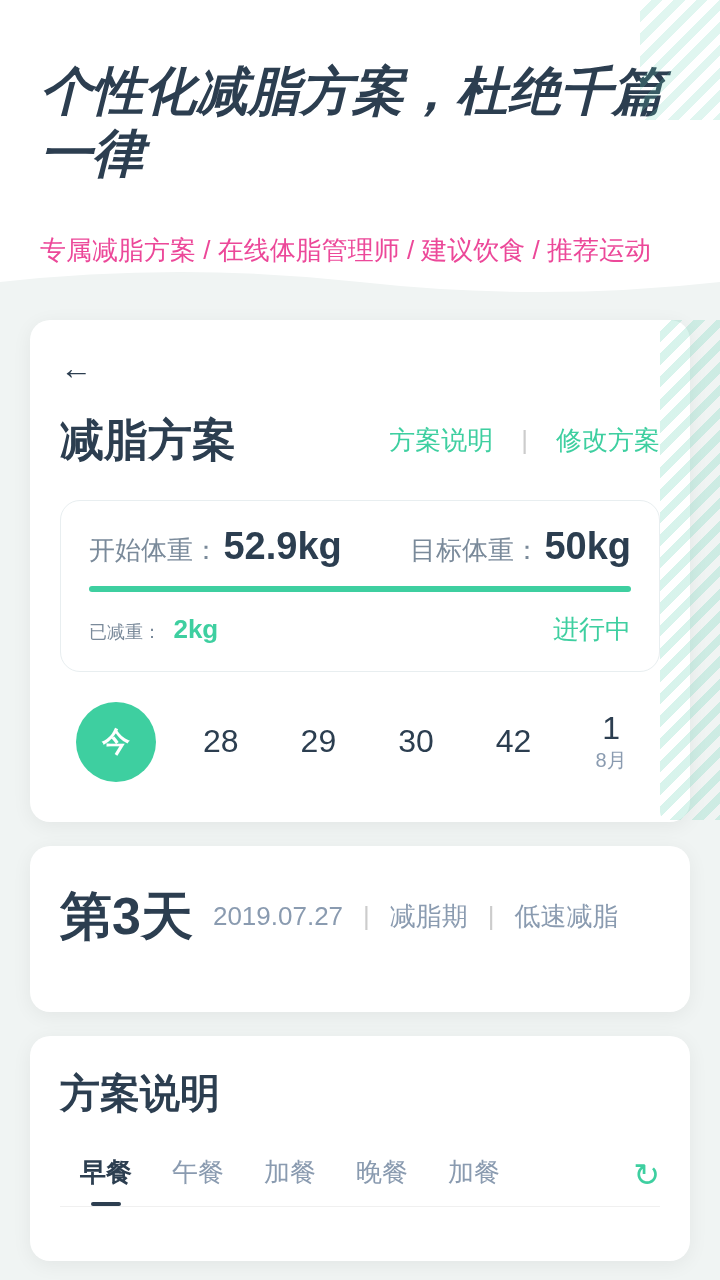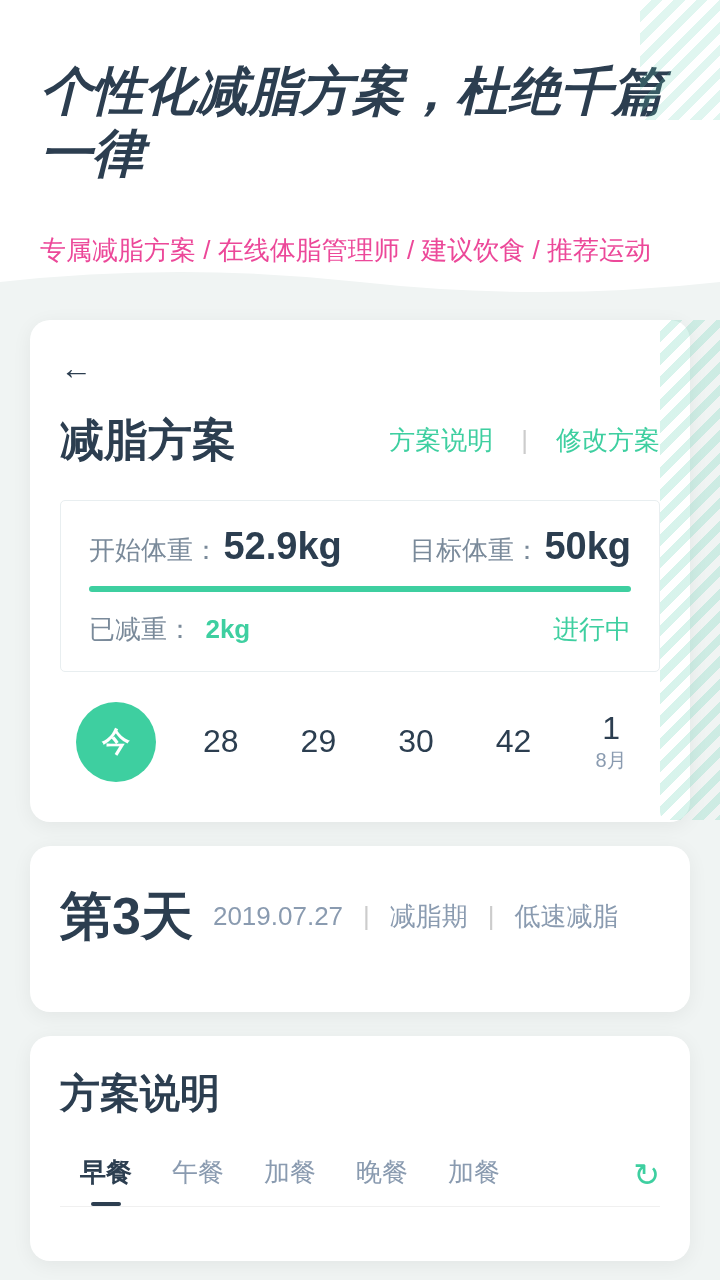--- a/index.html
+++ b/index.html
@@ -118,21 +118,21 @@
       font-size: 26px;
       color: #3ecfa0;
     }
     .plan-actions .divider {
       color: #ccc;
     }
 
     
     .weight-box {
       border: 1px solid #e8eef0;
-      border-radius: 5px;
+      border-radius: 20px;
       padding: 24px 28px;
       margin-bottom: 20px;
     }
     .weight-row {
       display: flex;
       justify-content: space-between;
       align-items: center;
       margin-bottom: 18px;
     }
     .weight-label {
@@ -150,21 +150,21 @@
       border-radius: 3px;
       width: 100%;
       margin-bottom: 20px;
     }
     .weight-bottom-row {
       display: flex;
       justify-content: space-between;
       align-items: center;
     }
     .lost-label {
-      font-size: 26px;
+      font-size: 18px;
       color: #7a8a9a;
     }
     .lost-value {
       font-size: 26px;
       color: #3ecfa0;
       font-weight: 600;
       margin-left: 8px;
     }
     .status-badge {
       font-size: 26px;

